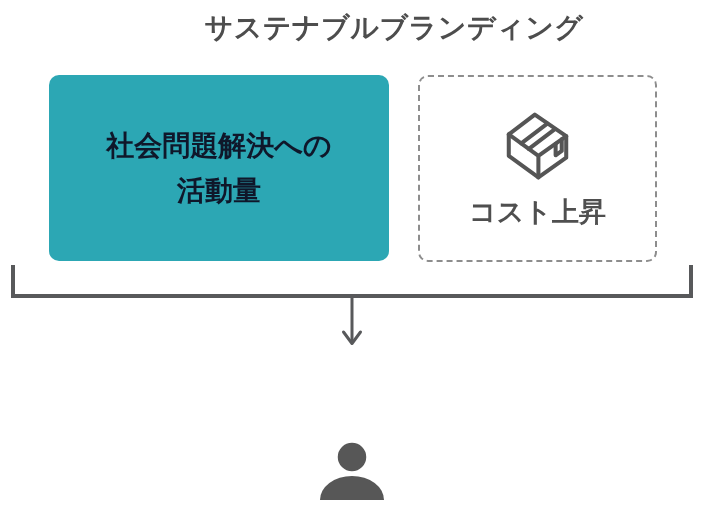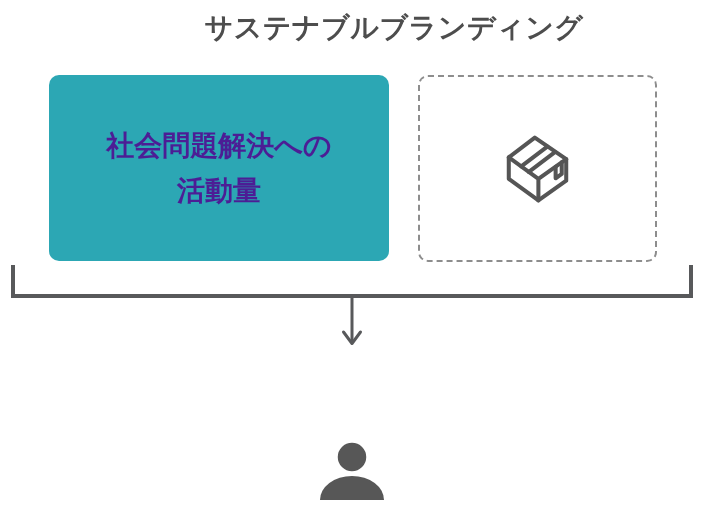--- a/index.html
+++ b/index.html
@@ -33,21 +33,21 @@
     width: 340px;
     height: 186px;
     background: #2ca7b4;
     border-radius: 10px;
     display: flex;
     align-items: center;
     justify-content: center;
   }
   .activity-label {
     text-align: center;
-    color: #4c1d95;
+    color: #0f172a;
     font-size: 28px;
     line-height: 45px;
   }
   .activity-label span { display: block; }
 
   .cost-box {
     position: absolute;
     left: 418px;
     top: 75px;
     width: 239px;
@@ -111,20 +111,21 @@
   </div>
 
   <div class="cost-box">
     <svg class="package-svg" width="65" height="70" viewBox="0 0 72 78" fill="none" stroke="#555555" stroke-width="4.5" stroke-linecap="round" stroke-linejoin="round">
       <path d="M33 4 L68 28 L68 52 L37 74 L4 50 L4 26 Z"></path>
       <path d="M4 26 L37 50 L68 28 M37 50 L37 74"></path>
       <path d="M17.9 36.1 L46.9 14.1"></path>
       <path d="M26.4 42.3 L55.4 20.3"></path>
       <path d="M56.2 36.4 L56.2 49.4 L63 44.5 L63 31.5"></path>
     </svg>
+    <div class="cost-label">コスト上昇</div>
   </div>
 
   <svg class="connector-svg" width="708" height="514" viewBox="0 0 708 514" fill="none">
     <path d="M13 265 L13 296 L691 296 L691 265" stroke="#58595b" stroke-width="4"></path>
     <path d="M352 298 L352 341" stroke="#58595b" stroke-width="3"></path>
     <path d="M343.5 332 L352 343.5 L360.5 332" stroke="#58595b" stroke-width="3" stroke-linecap="round" stroke-linejoin="round"></path>
   </svg>
 
   <div class="conclusion">
   </div>

